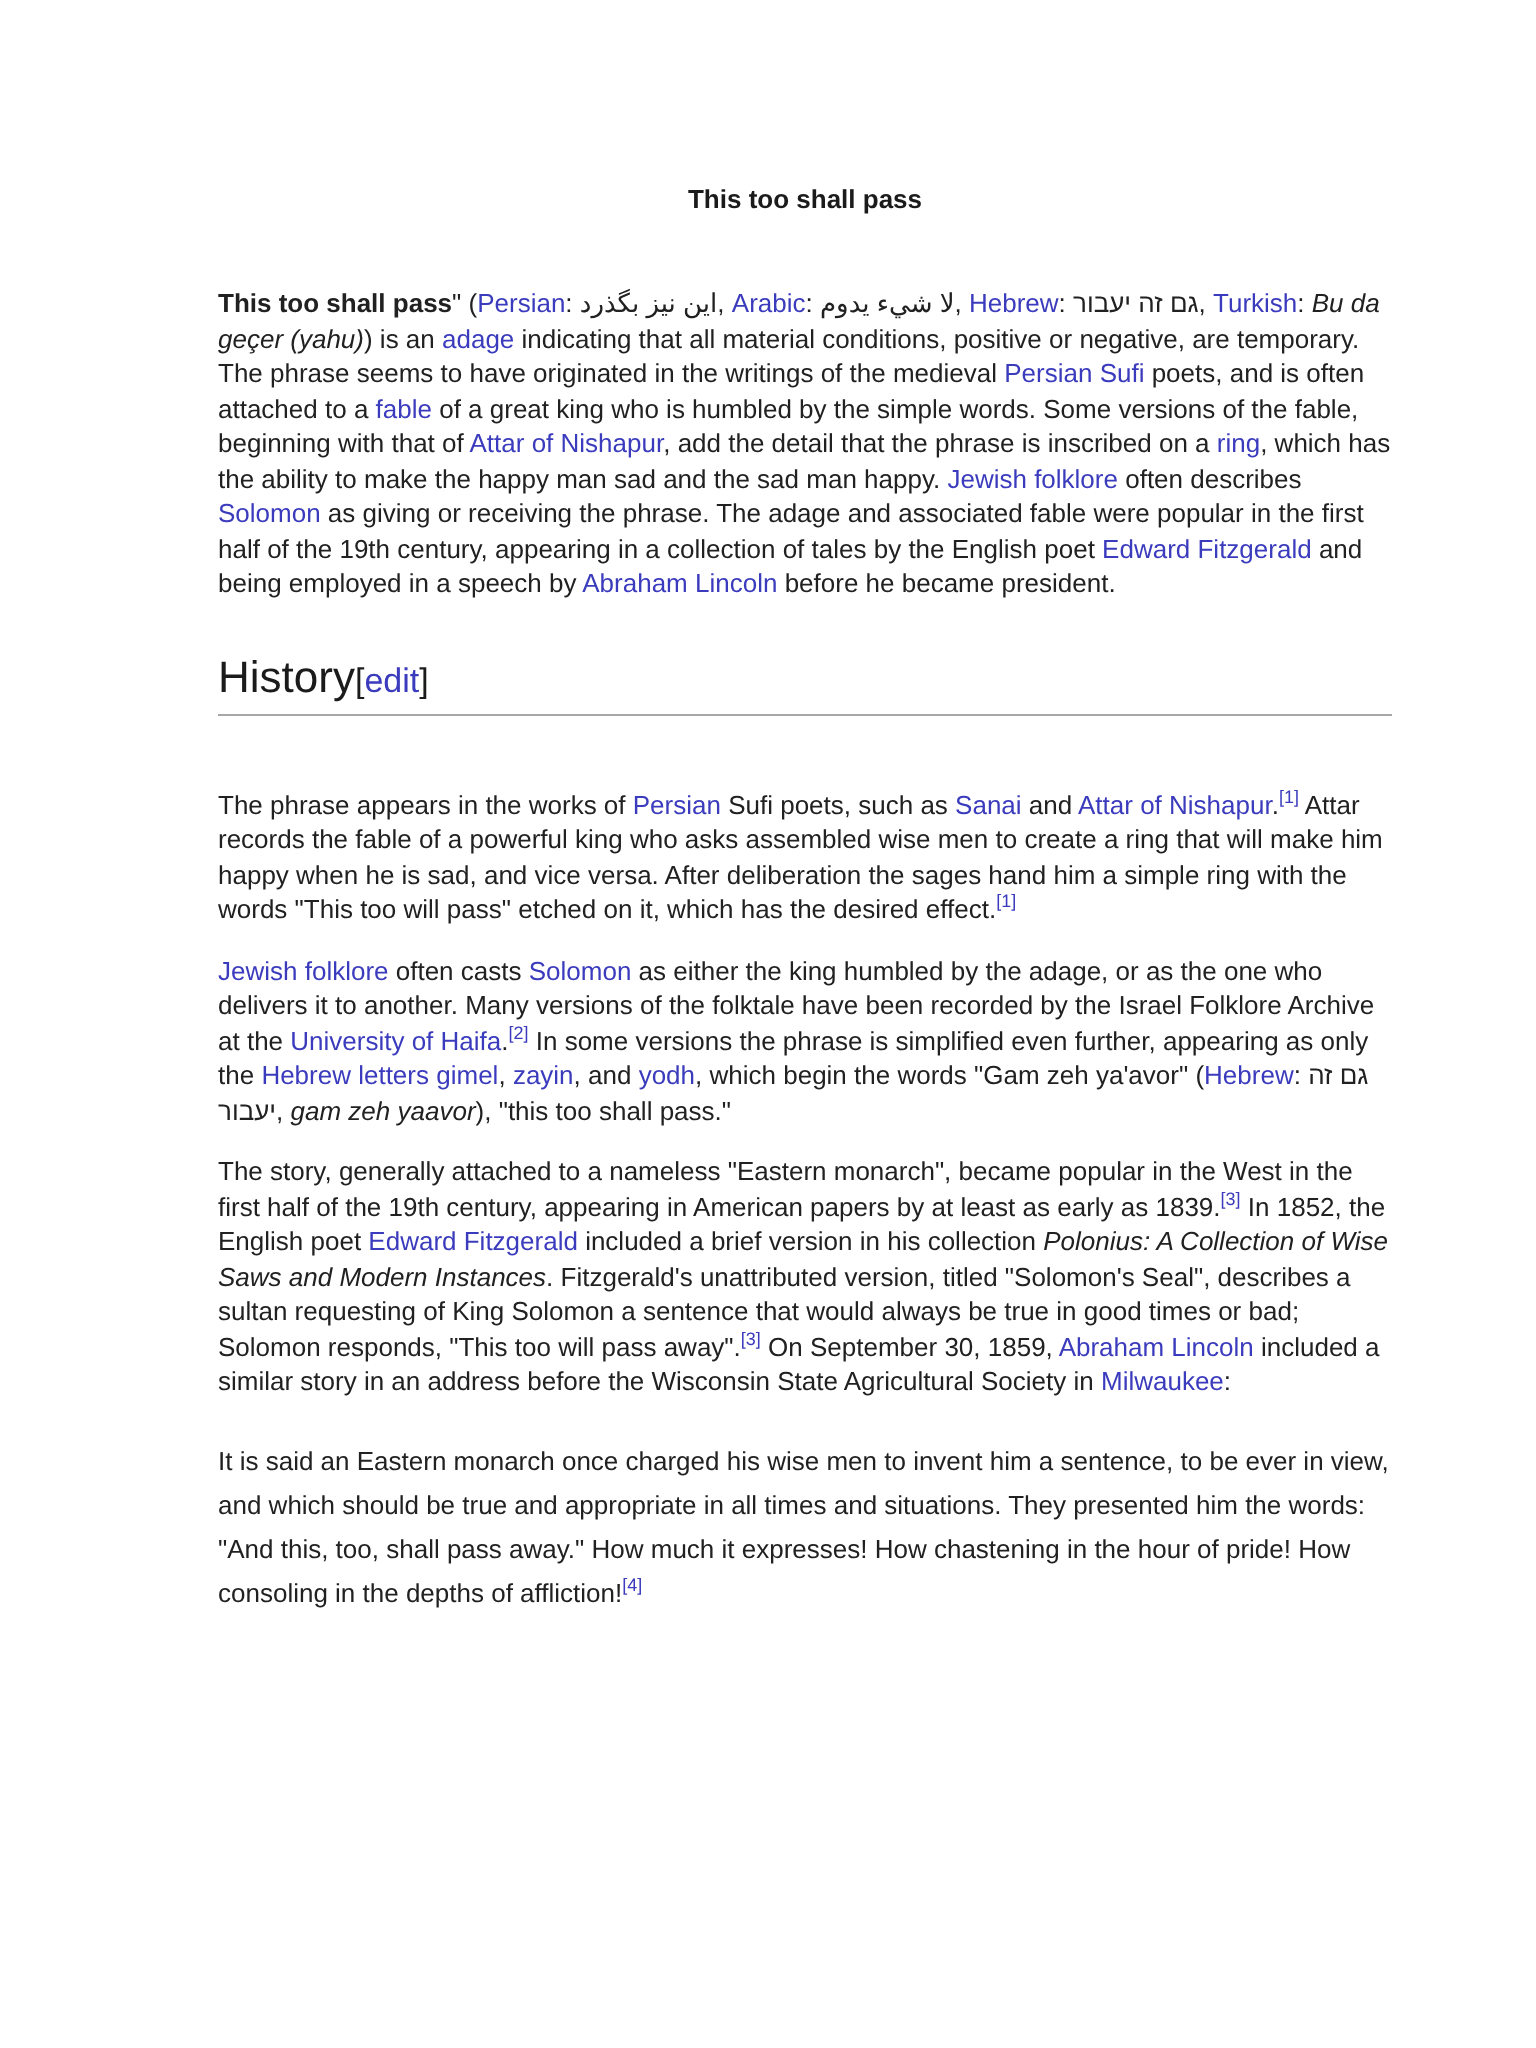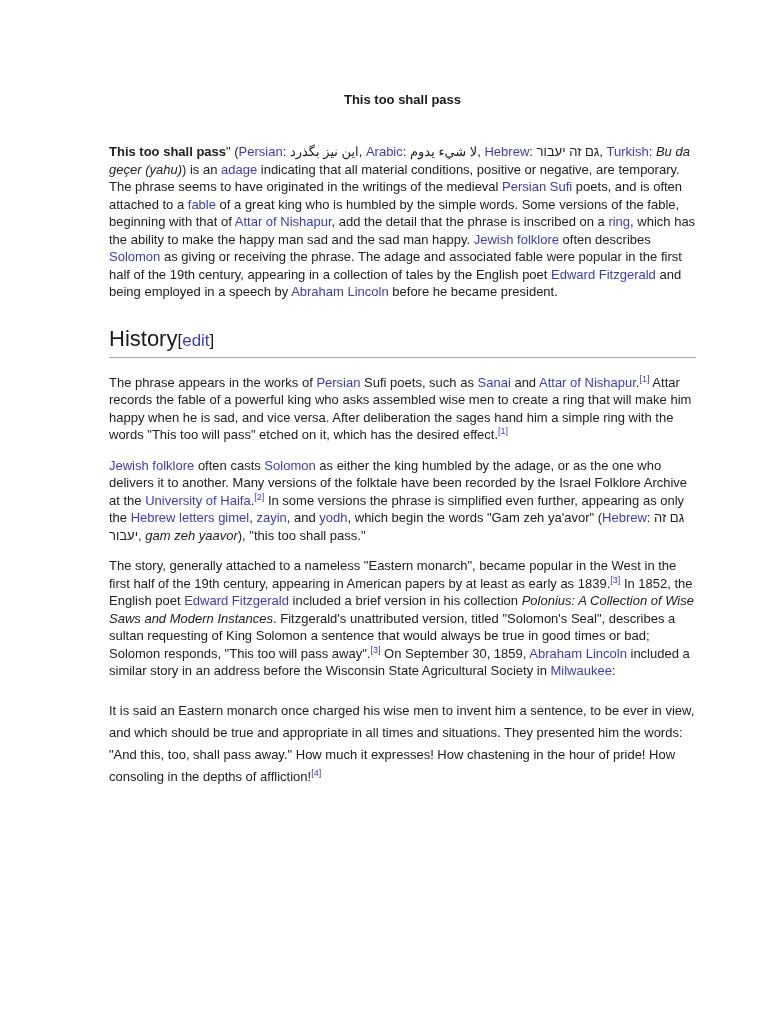--- a/index.html
+++ b/index.html
@@ -50,21 +50,21 @@
   }
   .section-heading .edit-brackets {
     font-size: 17px;
     color: #1b1b1b;
   }
   .section-heading .edit-label {
     font-size: 17px;
     text-align: right;
   }
   .section-body {
-    margin-top: 16px;
+    margin-top: 36px;
   }
   .quote {
     margin: 20px 0 0 0;
     font-size: 13px;
     line-height: 22px;
     color: #212121;
   }
 </style>
 </head>
 <body>

